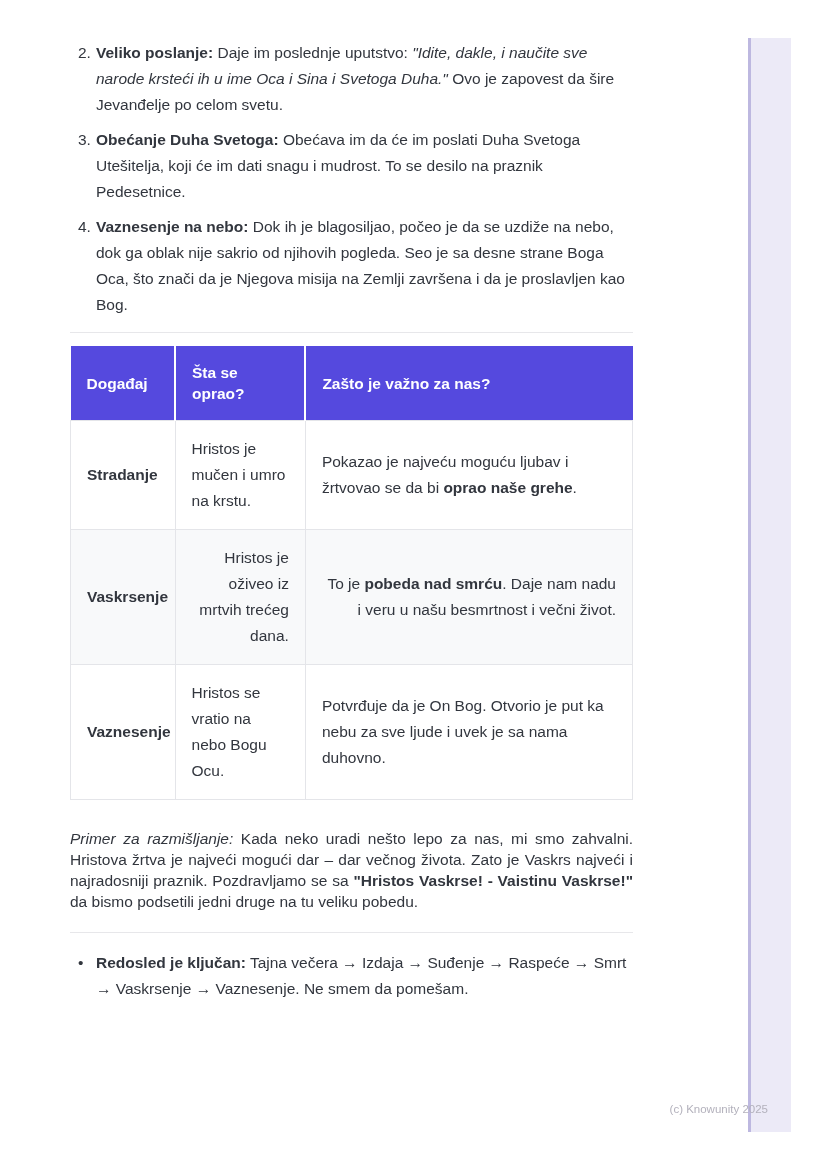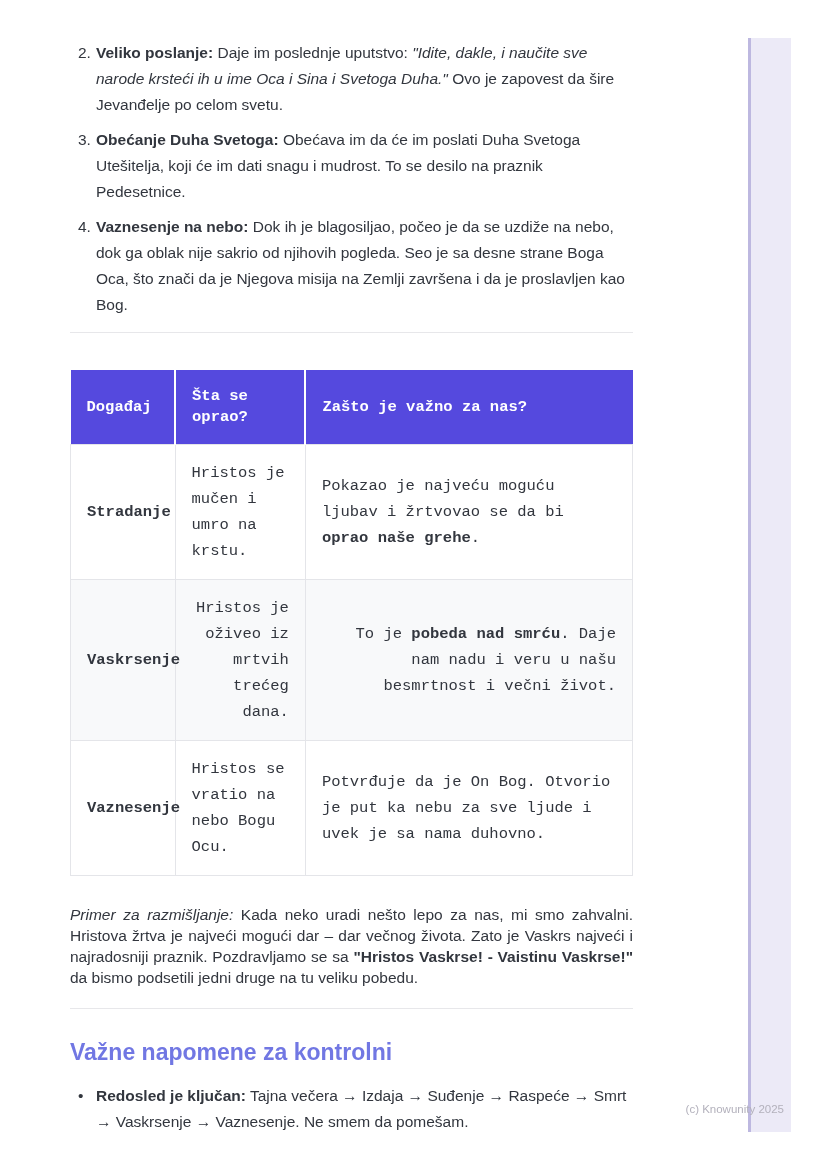--- a/index.html
+++ b/index.html
@@ -43,25 +43,24 @@
     line-height: 28px;
     font-weight: 700;
   }
   .h2-significance { margin-top: 26px; }
   .h2-notes { margin-top: 29px; }
 
   .intro { margin-top: 18px; }
 
   
   table.events {
-    margin-top: 37px;
+    margin-top: 13px;
     width: 100%;
     border-collapse: collapse;
     table-layout: fixed;
-    font-family: Liberation Mono, monospace;
   }
   table.events col.c1 { width: 18.6%; }
   table.events col.c2 { width: 23.2%; }
   table.events th {
     background: var(--table-header-bg, #5549de);
     color: var(--table-header-text, #ffffff);
     font-weight: 600;
     text-align: left;
     font-size: 15.5px;
     line-height: 21px;
@@ -96,21 +95,21 @@
     height: 1094px;
     background: var(--strip-fill, #eceaf7);
     border-left: 3px solid var(--strip-border, #bdb8e0);
     z-index: 1;
   }
 
   
   .footer-copyright {
     position: absolute;
     top: 1102px;
-    right: 44px;
+    right: 60px;
     font-size: 11.5px;
     line-height: 14px;
     color: var(--footer-text, #b3b1bc);
     z-index: 2;
   }
 </style>
 </head>
 <body>
 
 <div class="page" style="--page-bg: #ffffff; --body-text: #32363e; --accent-heading: #7177e3; --table-header-bg: #5549de; --table-header-text: #ffffff; --table-border: #e4e5e9; --row-alt-bg: #f8f9fa; --divider: #e7e7ea; --strip-fill: #eceaf7; --strip-border: #bdb8e0; --footer-text: #b3b1bc;">
@@ -165,21 +164,20 @@
             <td class="what-cell"><span>Hristos se vratio na nebo Bogu Ocu.</span></td>
             <td class="why-cell"><span>Potvrđuje da je On Bog. Otvorio je put ka nebu za sve ljude i uvek je sa nama duhovno.</span></td>
           </tr>
         </tbody>
     </table>
 
     <p class="example"><span class="i">Primer za razmišljanje:</span><span> Kada neko uradi nešto lepo za nas, mi smo zahvalni. Hristova žrtva je najveći mogući dar – dar večnog života. Zato je Vaskrs najveći i najradosniji praznik. Pozdravljamo se sa </span><span class="b">"Hristos Vaskrse! - Vaistinu Vaskrse!"</span><span> da bismo podsetili jedni druge na tu veliku pobedu.</span></p>
 
     <div class="divider divider-2"></div>
 
-    <div class="h2 h2-notes">Važne napomene za kontrolni</div>
 
     <div class="ulist">
         <div class="bli">
           <span class="bullet-dot">•</span>
           <div class="li-text"><span class="b">Redosled je ključan:</span><span> Tajna večera → Izdaja → Suđenje → Raspeće → Smrt → Vaskrsenje → Vaznesenje. Ne smem da pomešam.</span></div>
         </div>
       </div>
 
   </div>
 

